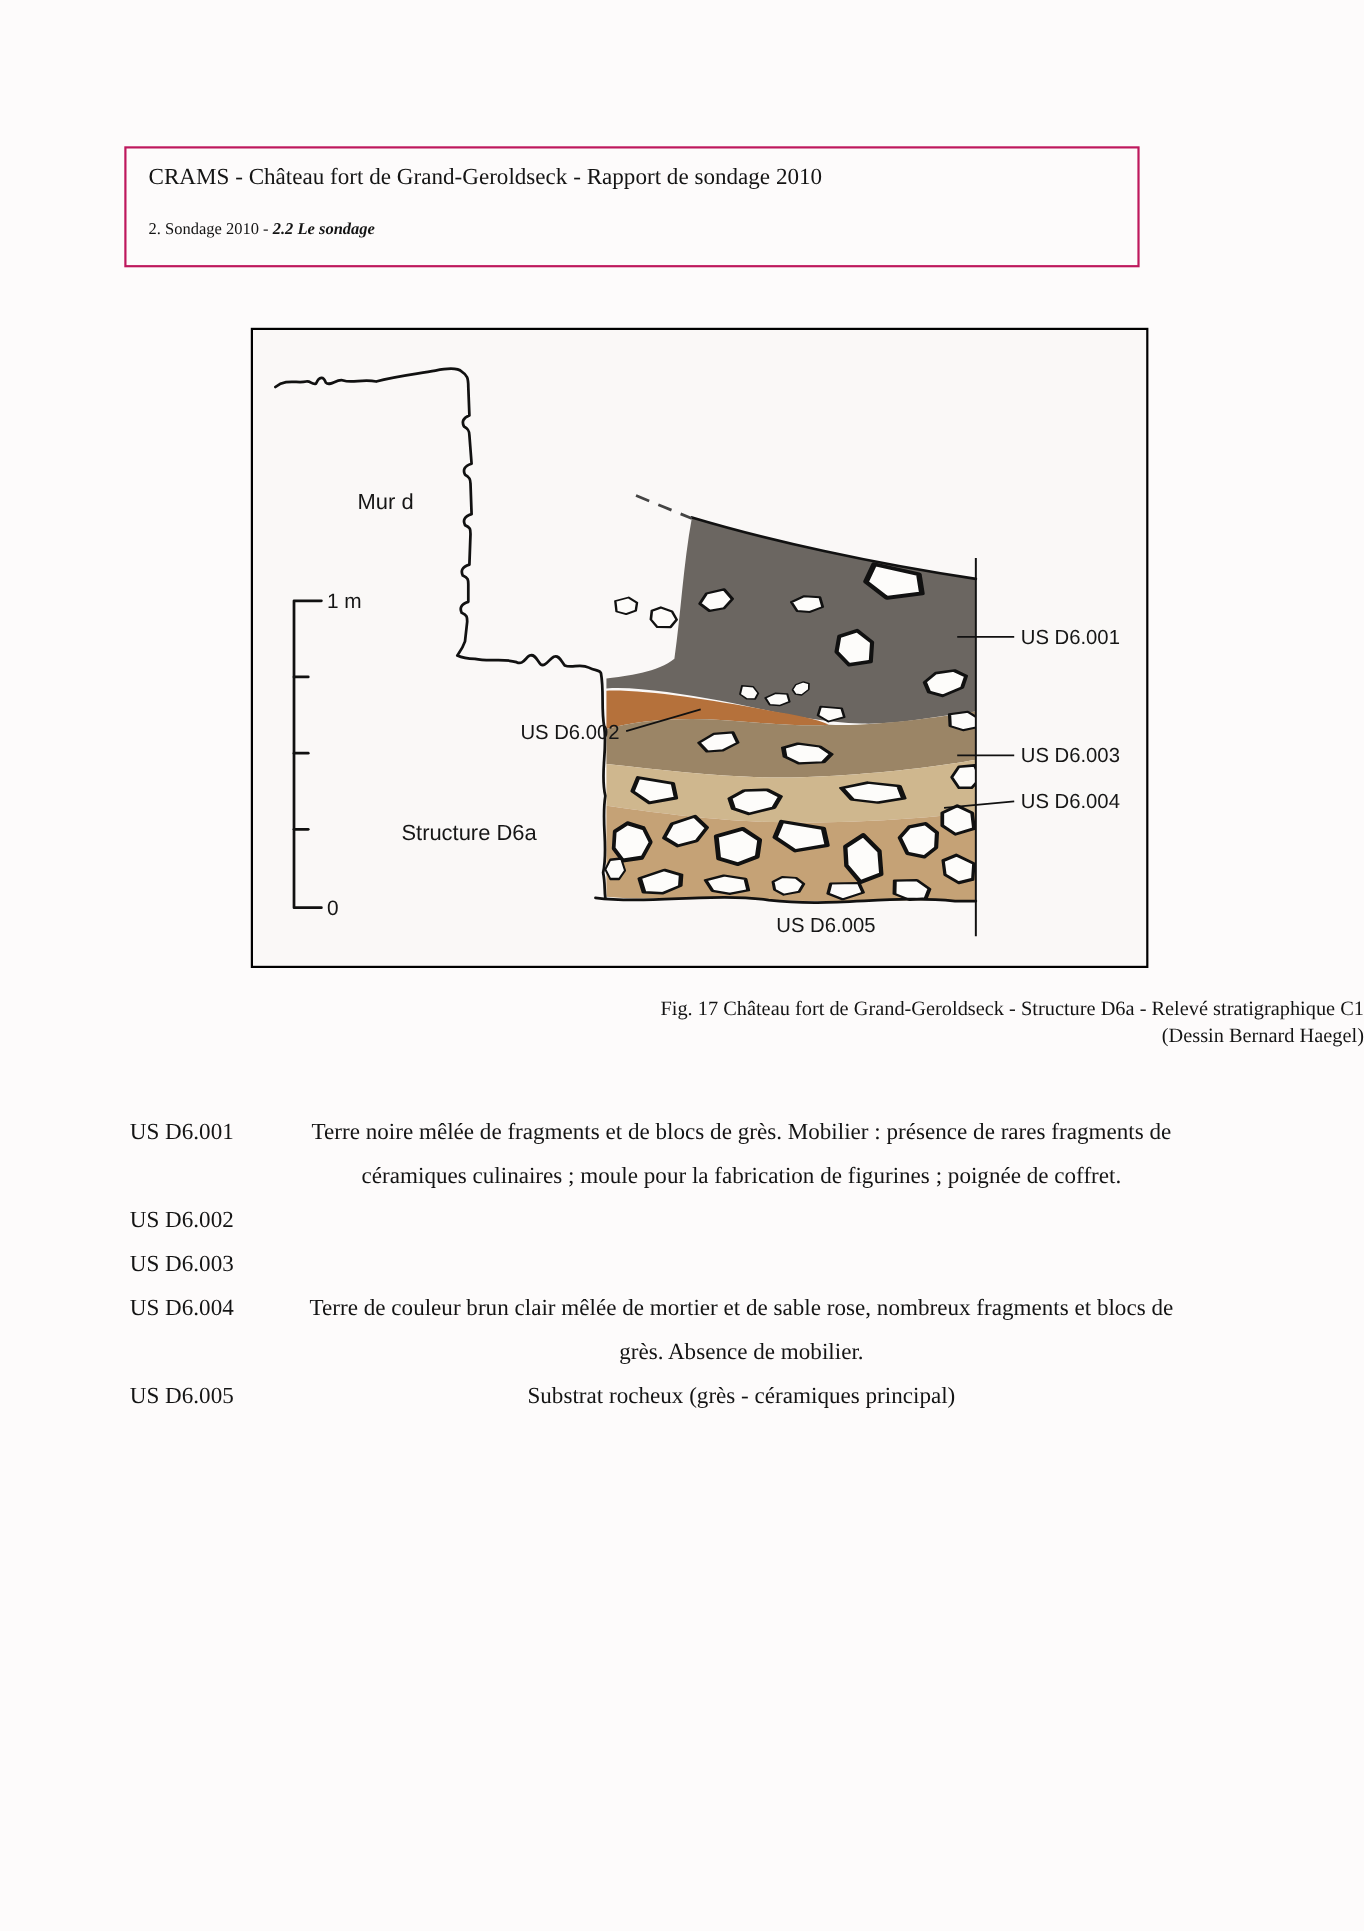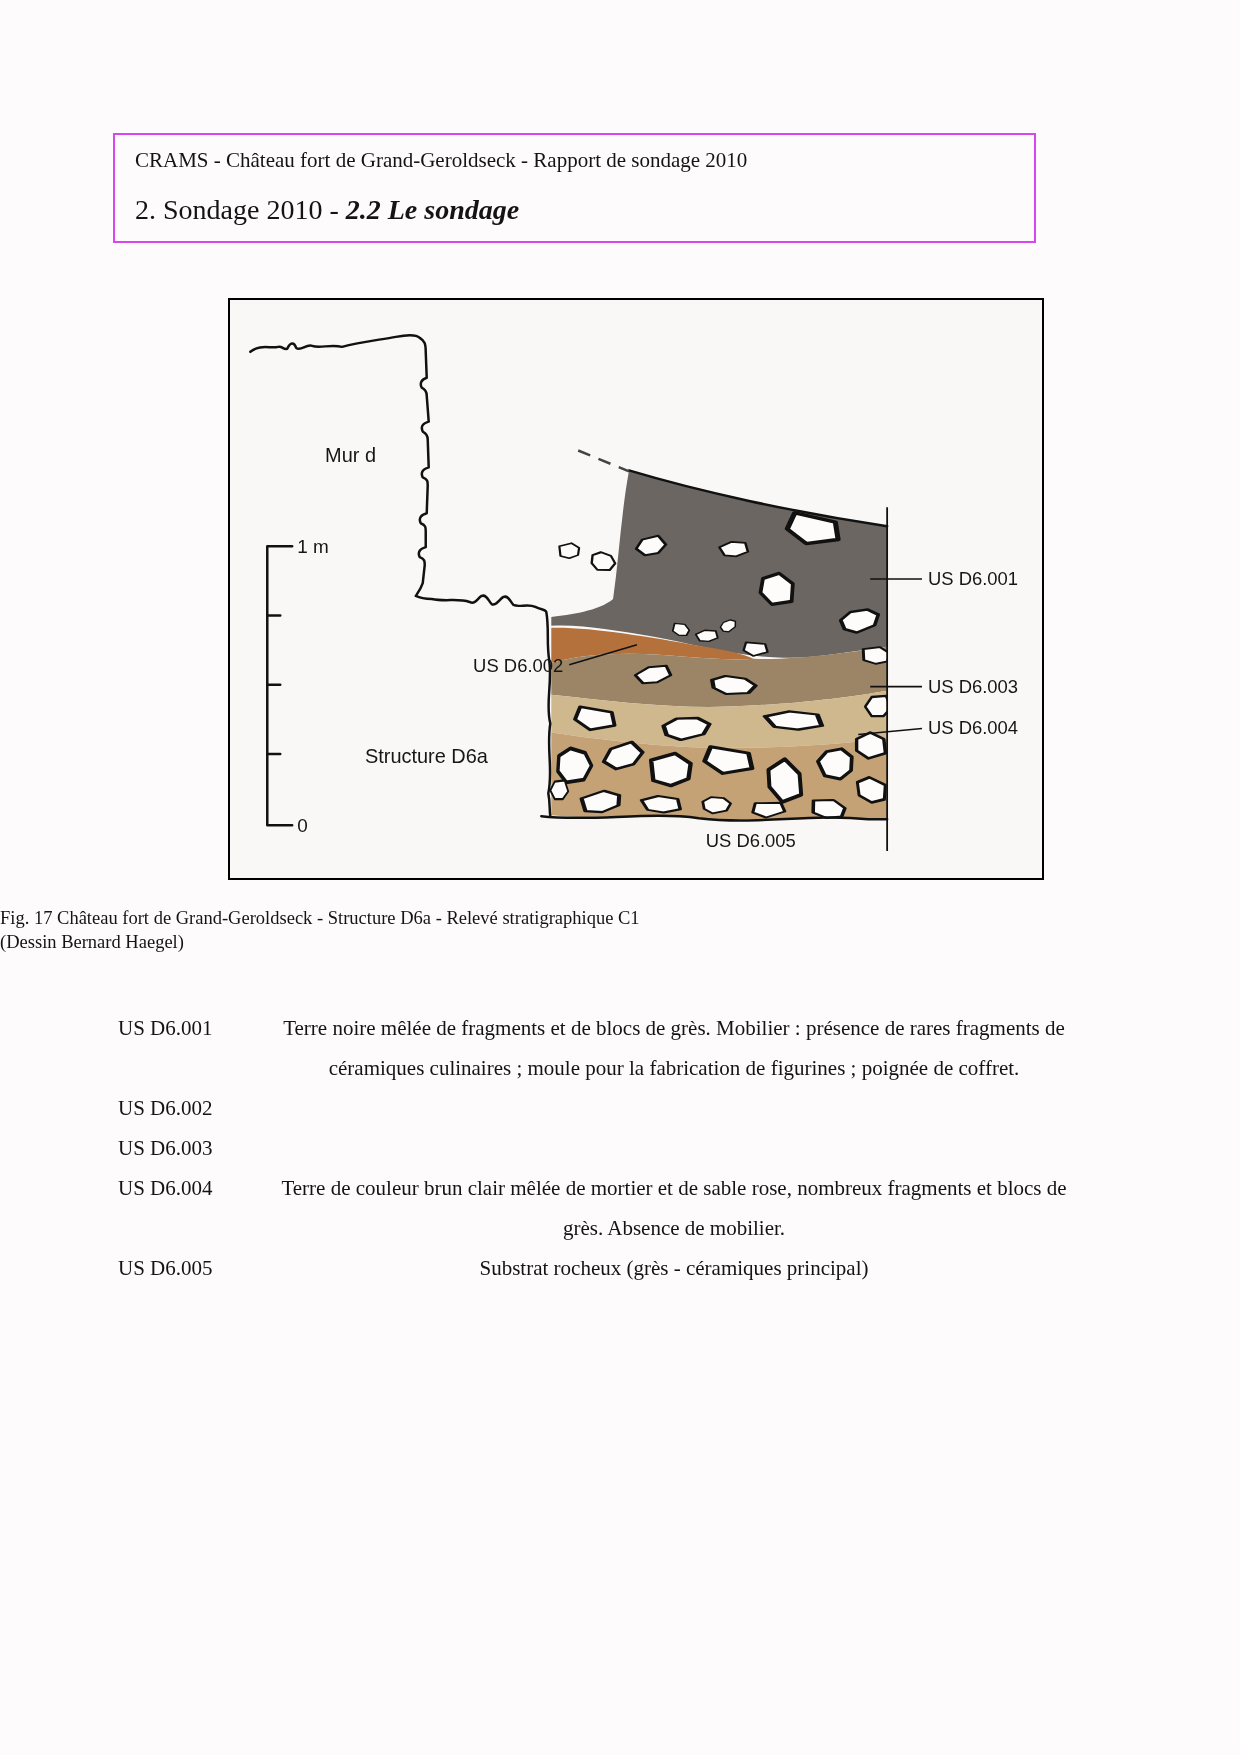--- a/index.html
+++ b/index.html
@@ -6,37 +6,37 @@
   .page{
     position:relative;
     width:1240px;height:1755px;
     background:#fdfbfb;
     font-family:"Liberation Serif", serif;
     color:#141414;
     overflow:hidden;
   }
   .header-box{
     position:absolute;left:113px;top:133px;width:879px;
-    border:2px solid #d946ef;
+    border:2px solid #be185d;
     padding:12px 20px 18px 20px;
     background:#fdfbfb;
   }
   .header-line1{font-size:21px;line-height:27px;}
-  .header-line2{font-size:28px;line-height:27px;margin-top:22px;font-family:Liberation Serif, serif;}
+  .header-line2{font-size:15px;line-height:27px;margin-top:22px;font-family:Liberation Serif, serif;}
   .header-line2 .emph{font-weight:bold;font-style:italic;}
   .figure-box{
     position:absolute;left:228px;top:298px;
     width:812px;height:578px;
     border:2px solid #000;
     background:#faf8f7;
   }
   .figure-box svg{display:block;width:812px;height:578px;}
   .caption{
     position:absolute;left:0;top:906px;width:1240px;
-    text-align:left;font-size:18.5px;line-height:24px;
+    text-align:right;font-size:18.5px;line-height:24px;
   }
   .caption .credit{}
   .legend{
     position:absolute;left:118px;top:1008px;width:970px;
     font-size:21px;line-height:40px;
   }
   .legend-row{display:grid;grid-template-columns:150px 1fr;}
   .legend-row .lbl{white-space:nowrap;}
   .legend-row .txt{max-width:812px;text-align:center;}
   

